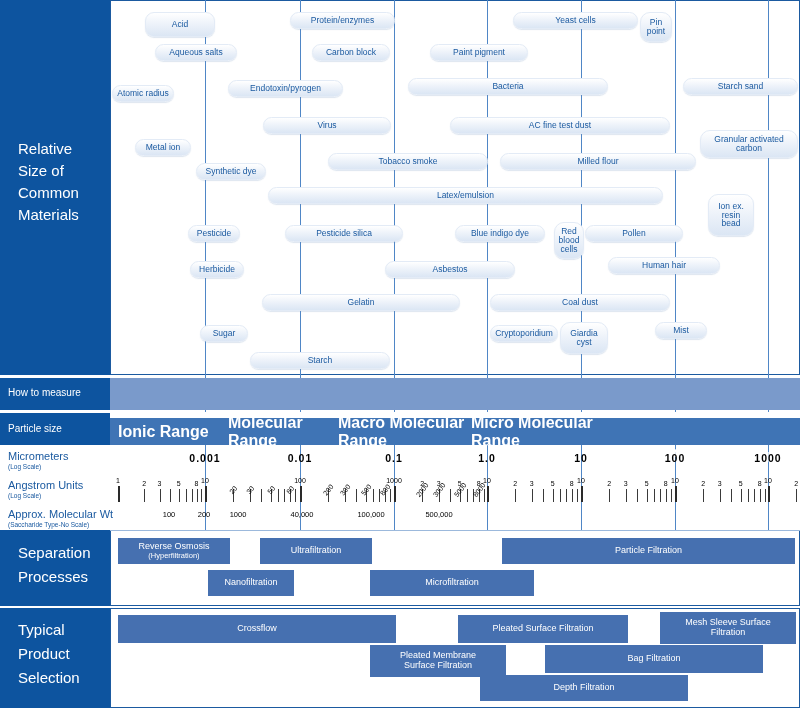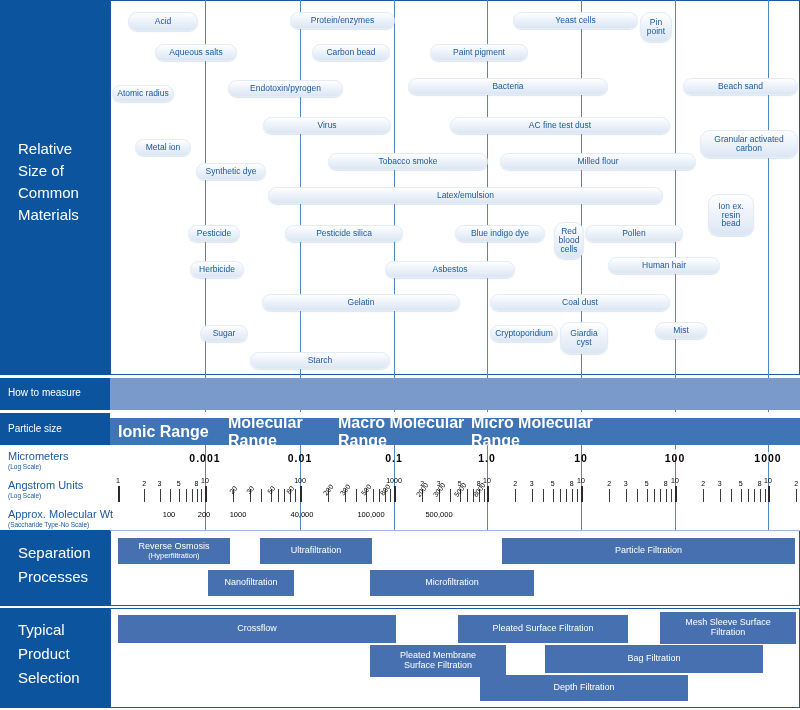--- a/index.html
+++ b/index.html
@@ -103,52 +103,52 @@
       <div class="gridline" style="left:394px;top:0;height:412px;"></div>
       <div class="gridline" style="left:394px;top:445px;height:85px;"></div>
       <div class="gridline" style="left:487px;top:0;height:412px;"></div>
       <div class="gridline" style="left:487px;top:445px;height:85px;"></div>
       <div class="gridline" style="left:581px;top:0;height:412px;"></div>
       <div class="gridline" style="left:581px;top:445px;height:85px;"></div>
       <div class="gridline" style="left:675px;top:0;height:412px;"></div>
       <div class="gridline" style="left:675px;top:445px;height:85px;"></div>
       <div class="gridline" style="left:768px;top:0;height:412px;"></div>
       <div class="gridline" style="left:768px;top:445px;height:85px;"></div>
-      <div class="pill" style="left:128px;top:12px;width:70px;height:19px;">
+      <div class="pill" style="left:145px;top:12px;width:70px;height:25px;">
         <span>Acid</span>
       </div>
       <div class="pill" style="left:290px;top:12px;width:105px;height:17px;">
         <span>Protein/enzymes</span>
       </div>
       <div class="pill" style="left:513px;top:12px;width:125px;height:17px;">
         <span>Yeast cells</span>
       </div>
       <div class="pill tall" style="left:640px;top:12px;width:32px;height:30px;">
         <span>Pin<br>point</span>
       </div>
       <div class="pill" style="left:155px;top:44px;width:82px;height:17px;">
         <span>Aqueous salts</span>
       </div>
       <div class="pill" style="left:312px;top:44px;width:78px;height:17px;">
-        <span>Carbon bead</span>
+        <span>Carbon block</span>
       </div>
       <div class="pill" style="left:430px;top:44px;width:98px;height:17px;">
         <span>Paint pigment</span>
       </div>
       <div class="pill" style="left:112px;top:85px;width:62px;height:17px;">
         <span>Atomic radius</span>
       </div>
       <div class="pill" style="left:228px;top:80px;width:115px;height:17px;text-align:center;">
         <span>Endotoxin/pyrogen</span>
       </div>
       <div class="pill" style="left:408px;top:78px;width:200px;height:17px;">
         <span>Bacteria</span>
       </div>
       <div class="pill" style="left:683px;top:78px;width:115px;height:17px;">
-        <span>Beach sand</span>
+        <span>Starch sand</span>
       </div>
       <div class="pill" style="left:263px;top:117px;width:128px;height:17px;">
         <span>Virus</span>
       </div>
       <div class="pill" style="left:450px;top:117px;width:220px;height:17px;">
         <span>AC fine test dust</span>
       </div>
       <div class="pill" style="left:135px;top:139px;width:56px;height:17px;">
         <span>Metal ion</span>
       </div>

